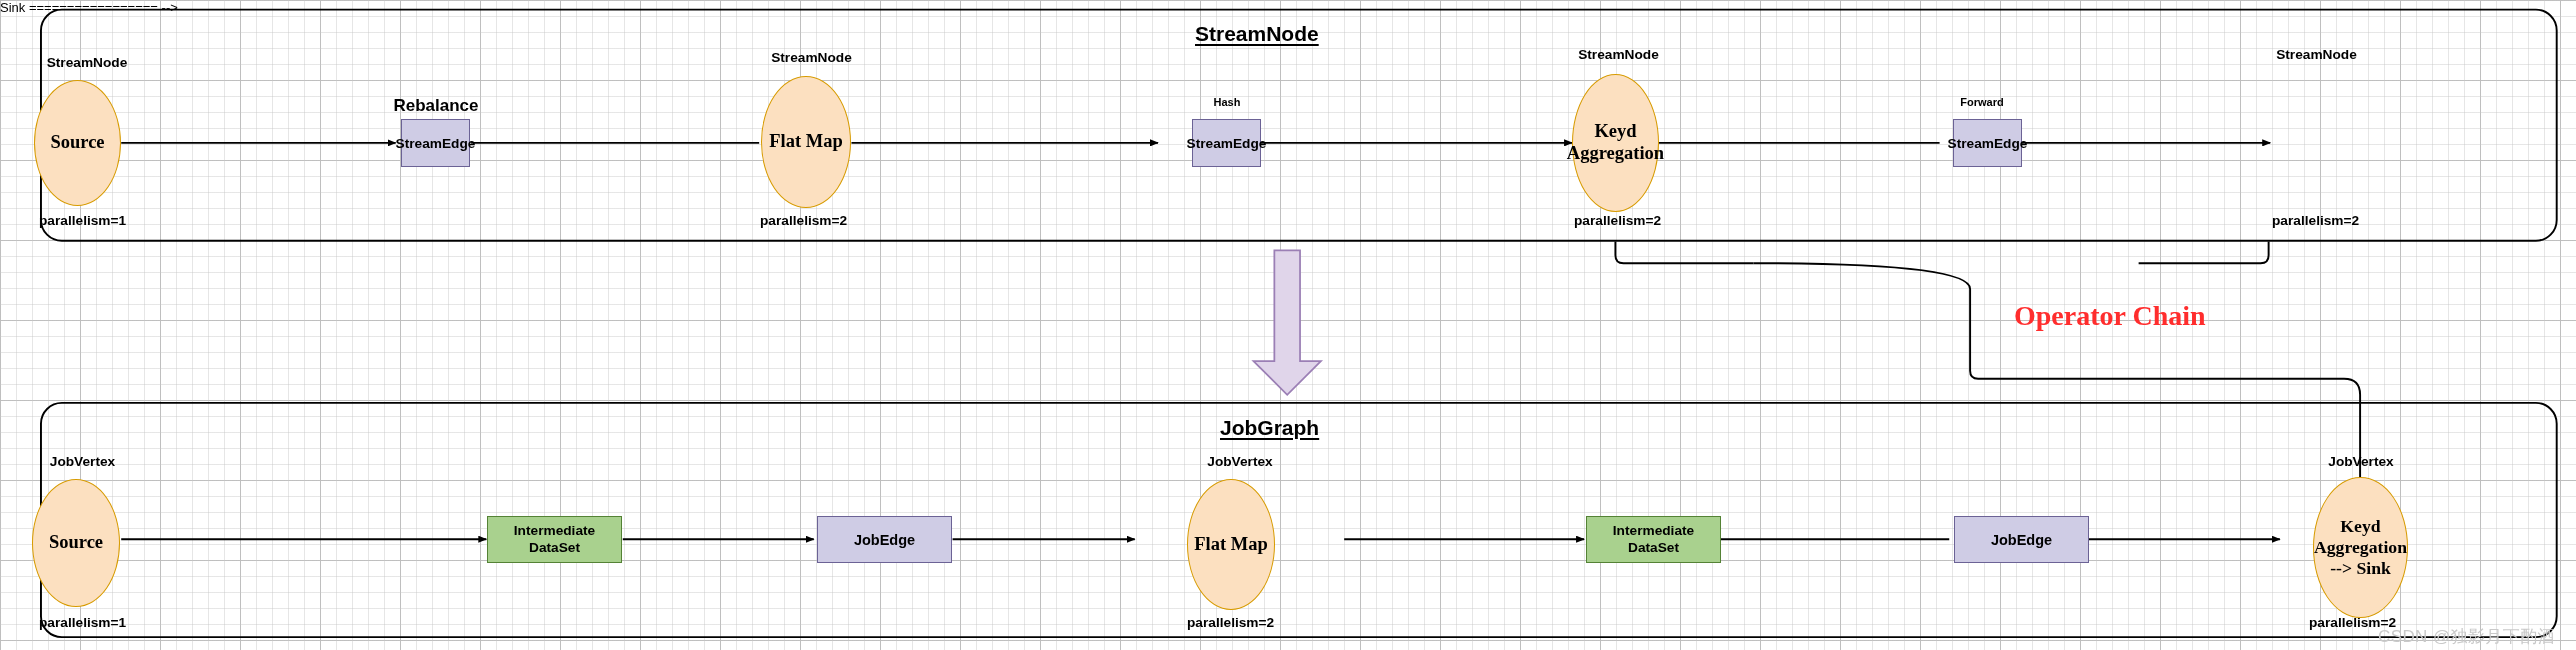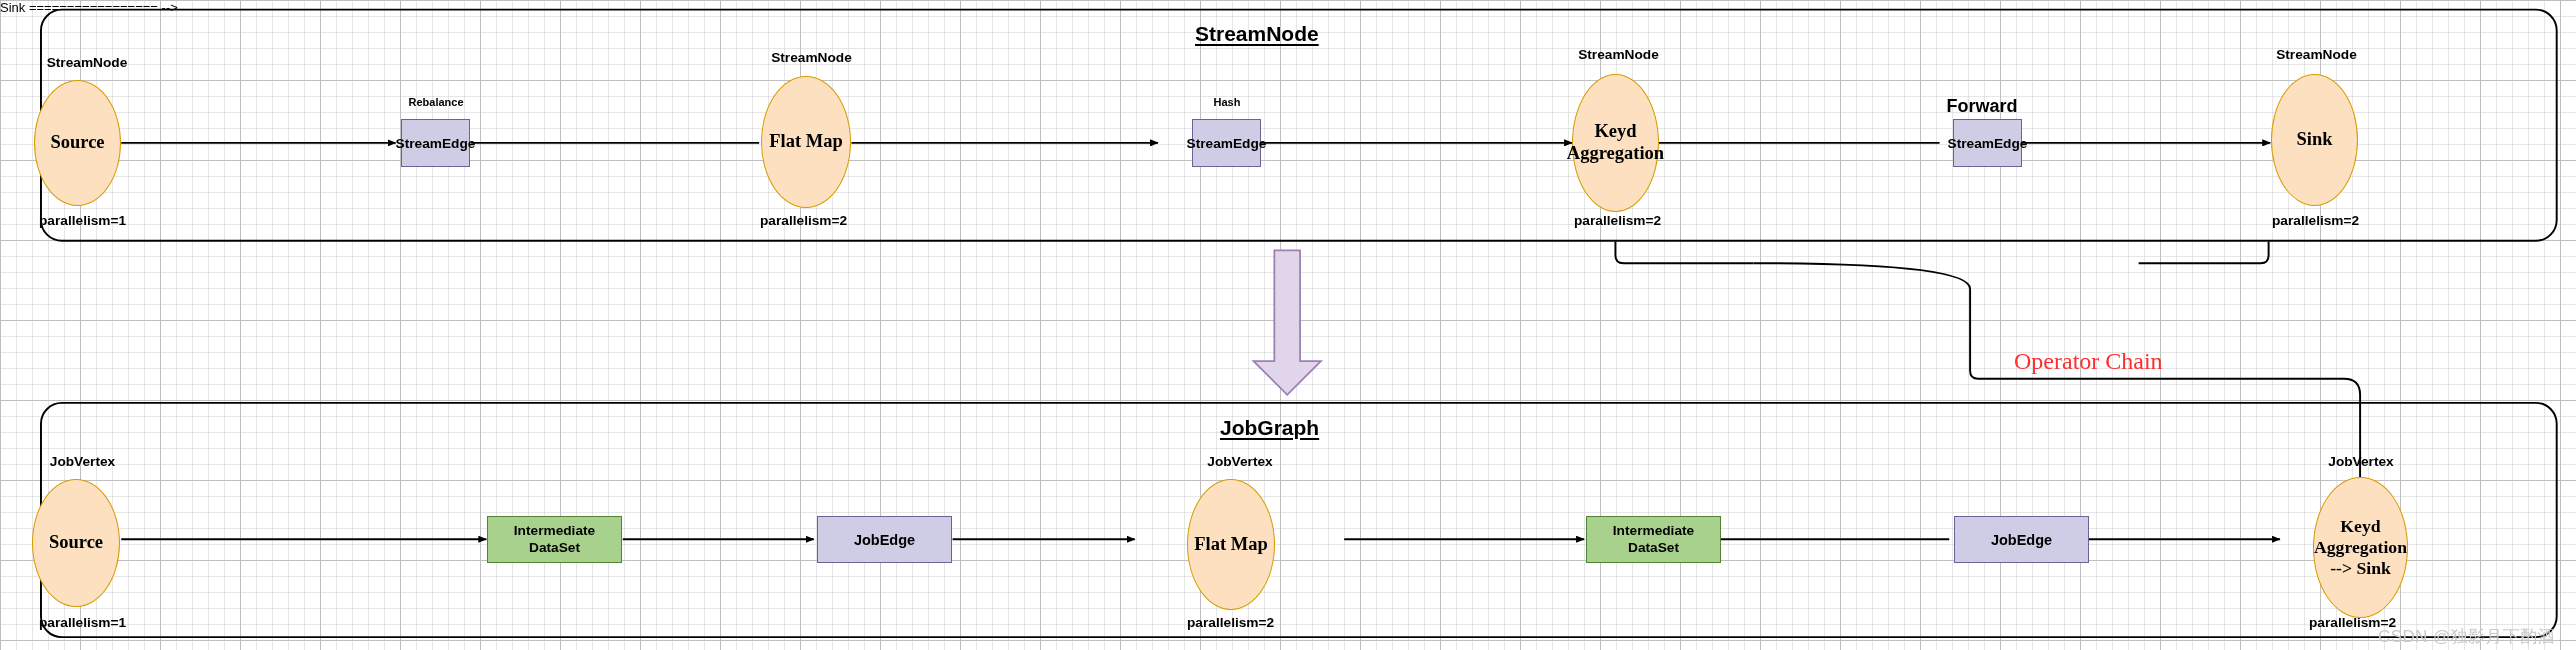--- a/index.html
+++ b/index.html
@@ -91,25 +91,24 @@
     font-weight:bold;
     font-size:21px;
     color:#000;
     text-decoration:underline;
     text-underline-offset:3.2px;
     white-space:nowrap;
   }
   .opchain{
     position:absolute;
     font-family:"Liberation Serif", serif;
-    font-weight:normal;
-    font-size:24px;
+    font-weight:bold;
+    font-size:28px;
     color:#FF2D2D;
     white-space:nowrap;
-    margin-top:48px;
   }
   .watermark{
     position:absolute;
     font-family:"Liberation Sans", sans-serif;
     font-size:17px;
     color:#c9c9c9;
     white-space:nowrap;
     letter-spacing:0.4px;
     text-align:right;
   }
@@ -158,21 +157,21 @@
   <div class="grouptitle" style="left:1195px;top:22px;">StreamNode</div>
 
   
   <div class="caption" style="left:18.5px;top:55px;width:137px;">StreamNode</div>
   <div class="ellipse" style="left:34px;top:80px;width:87px;height:126px;font-size:18.5px;">
     <span class="etxt">Source</span>
   </div>
   <div class="par" style="left:39px;top:213px;">parallelism=1</div>
 
   
-  <div class="caption" style="left:376px;top:96px;width:120px;font-size:11px;">Rebalance</div>
+  <div class="caption" style="left:376px;top:96px;width:120px;font-size:17px;">Rebalance</div>
   <div class="edgebox" style="left:401px;top:119px;width:69px;height:48px;font-size:13.7px;">
     <span>StreamEdge</span>
   </div>
 
   
   <div class="caption" style="left:743px;top:50px;width:137px;">StreamNode</div>
   <div class="ellipse" style="left:761px;top:76px;width:90px;height:132px;font-size:18.5px;">
     <span class="etxt">Flat Map</span>
   </div>
   <div class="par" style="left:760px;top:213px;">parallelism=2</div>
@@ -185,30 +184,27 @@
 
   
   <div class="caption" style="left:1550px;top:47px;width:137px;">StreamNode</div>
   <div class="ellipse" style="left:1572px;top:74px;width:87px;height:138px;font-size:18.5px;">
     <span class="etxt">Keyd
 Aggregation</span>
   </div>
   <div class="par" style="left:1574px;top:213px;">parallelism=2</div>
 
   
-  <div class="caption" style="left:1922px;top:96px;width:120px;font-size:18px;">Forward</div>
+  <div class="caption" style="left:1922px;top:96px;width:120px;font-size:11px;">Forward</div>
   <div class="edgebox" style="left:1953px;top:119px;width:69px;height:48px;font-size:13.7px;">
     <span>StreamEdge</span>
   </div>
 
   
   <div class="caption" style="left:2248px;top:47px;width:137px;">StreamNode</div>
-  <div class="ellipse" style="left:2271px;top:74px;width:87px;height:132px;font-size:18.5px;">
-    <span class="etxt">Sink</span>
-  </div>
   <div class="par" style="left:2272px;top:213px;">parallelism=2</div>
 
   
   <div class="opchain" style="left:2014px;top:300px;">Operator Chain</div>
 
   
   <div class="grouptitle" style="left:1220px;top:416px;">JobGraph</div>
 
   
   <div class="caption" style="left:18.5px;top:454px;width:128px;">JobVertex</div>

